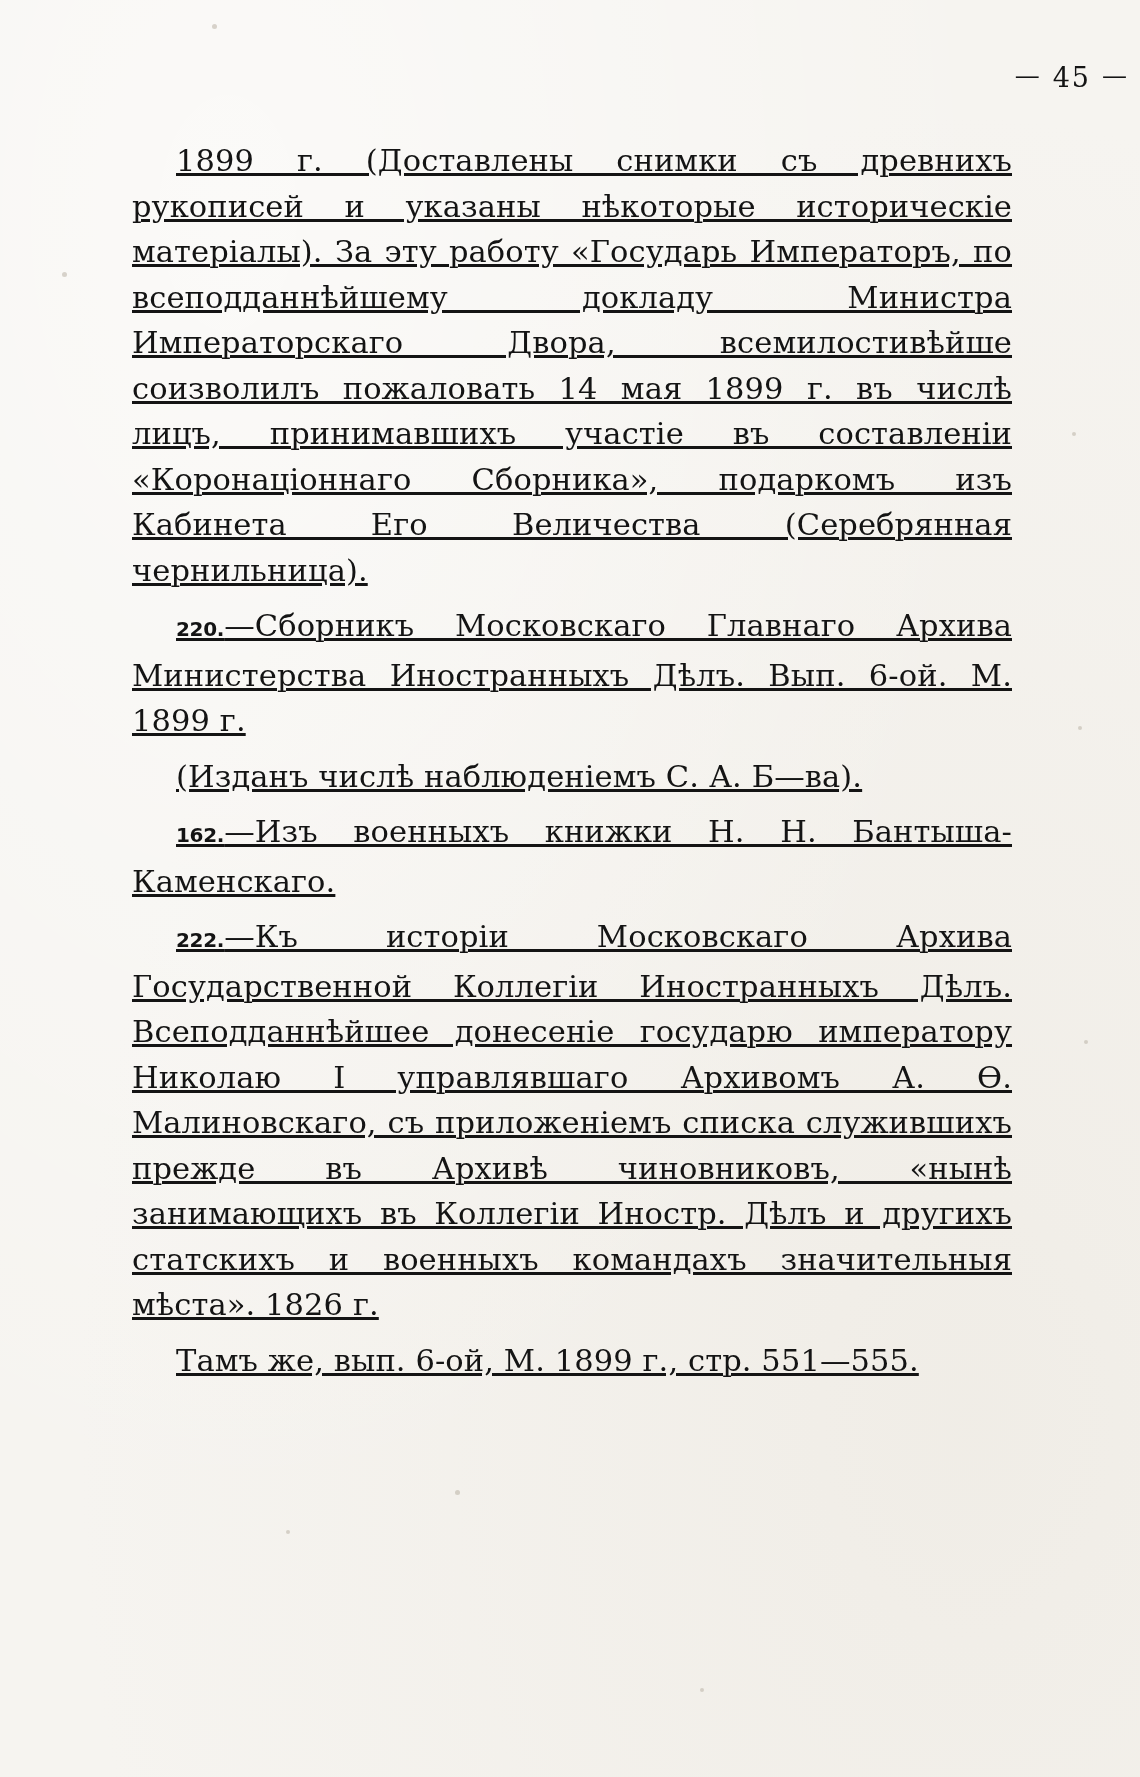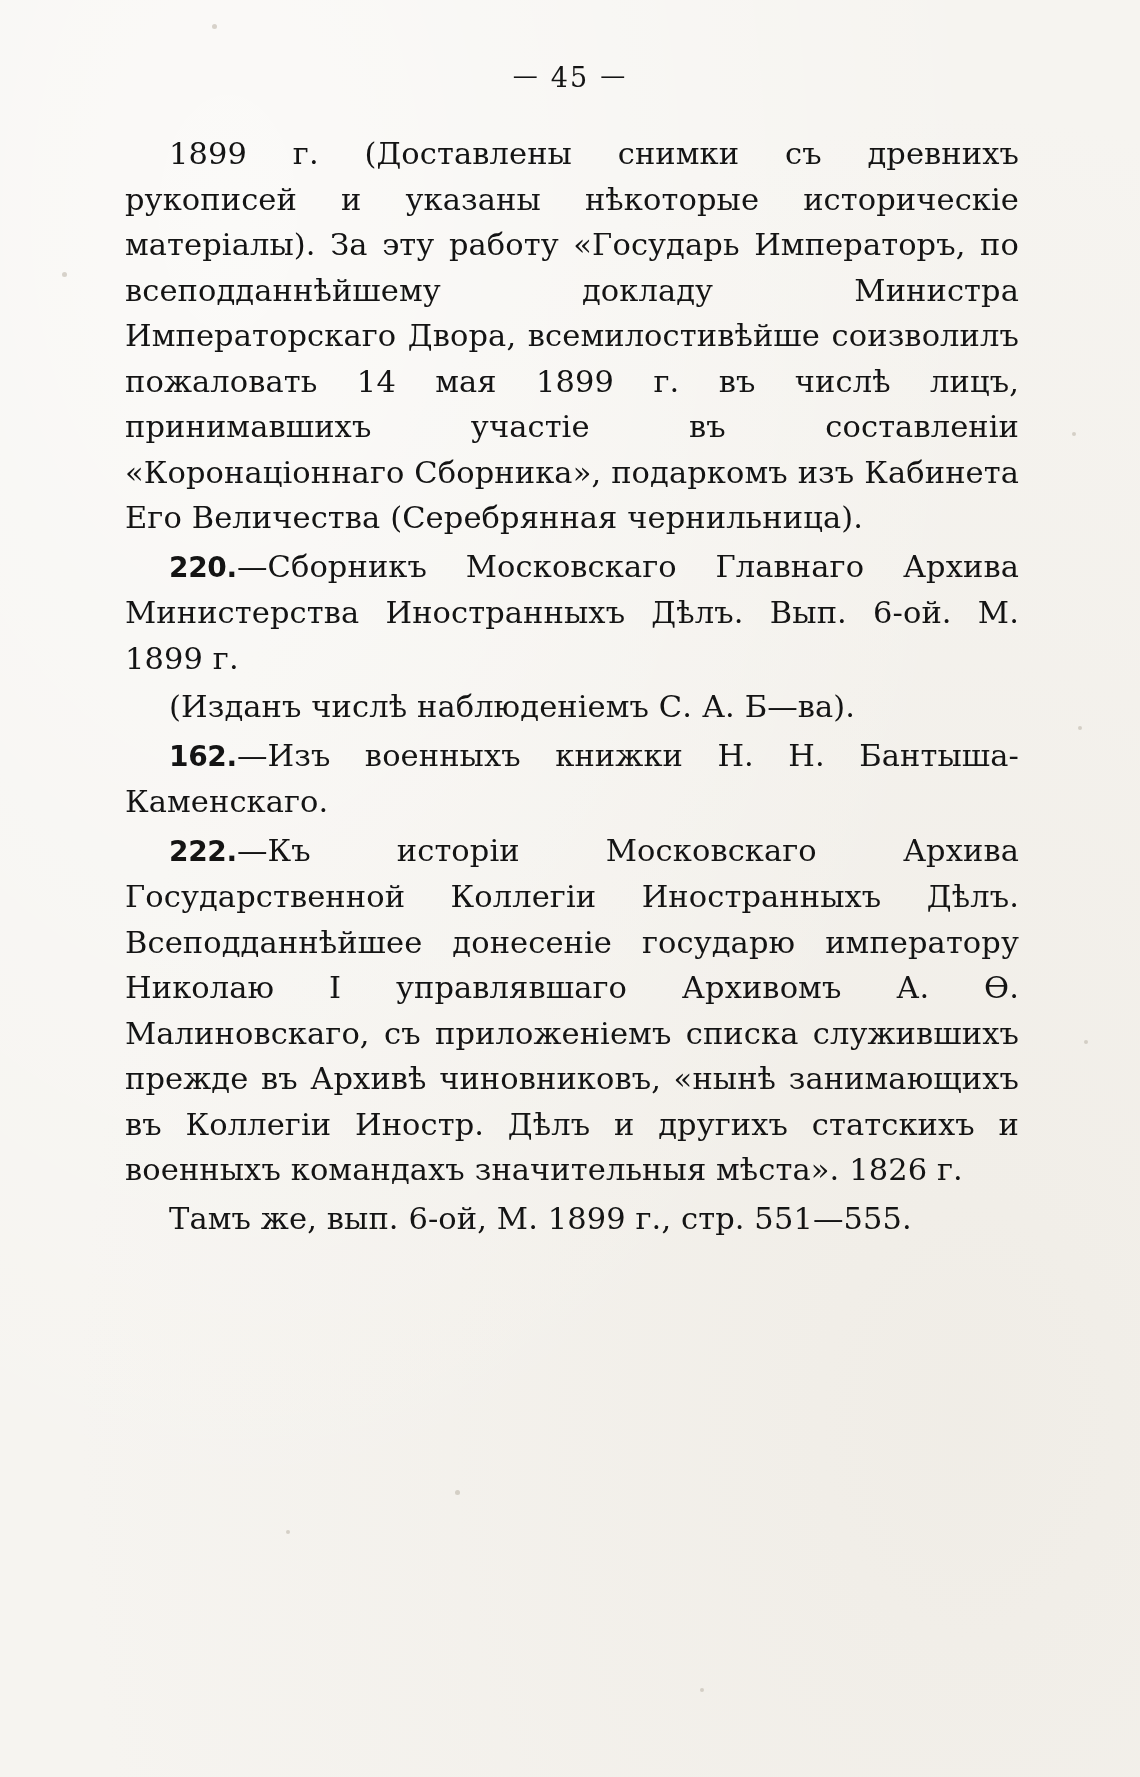--- a/index.html
+++ b/index.html
@@ -24,56 +24,57 @@
     background:
       radial-gradient(ellipse at 20% 12%, rgba(255,255,255,0.55), rgba(255,255,255,0) 60%),
       radial-gradient(ellipse at 85% 80%, rgba(236,232,224,0.6), rgba(255,255,255,0) 65%),
       #f6f4f0;
   }
   .page-number {
     position: absolute;
     top: 62px;
     left: 0;
     width: 1140px;
-    text-align: center;
+    text-align: right;
     font-size: 27px;
     letter-spacing: 2px;
     font-family: "DejaVu Serif", serif;
   }
   .page-number .dash {
     font-size: 25px;
     padding: 0 11px;
     position: relative;
     top: -3px;
   }
   .body-text {
     position: absolute;
     left: 122px;
     top: 128px;
     width: 900px;
   }
   p {
-    margin: 3px;
+    margin: 10px;
     font-size: 30.5px;
     line-height: 45.5px;
     text-align: justify;
     text-justify: inter-word;
     font-family: "DejaVu Serif", serif;
     letter-spacing: 0.1px;
+    text-decoration: underline;
   }
   p.indent {
     text-indent: 44px;
   }
   p.hang {
     text-indent: 44px;
   }
   .num {
     font-weight: bold;
     font-family: "DejaVu Sans", sans-serif;
-    font-size: 28px;
+    font-size: 20px;
     letter-spacing: -0.3px;
   }
   .entry {
     margin-top: 2px;
   }
   
   .speck {
     position: absolute;
     background: #b9b2a6;
     border-radius: 50%;

